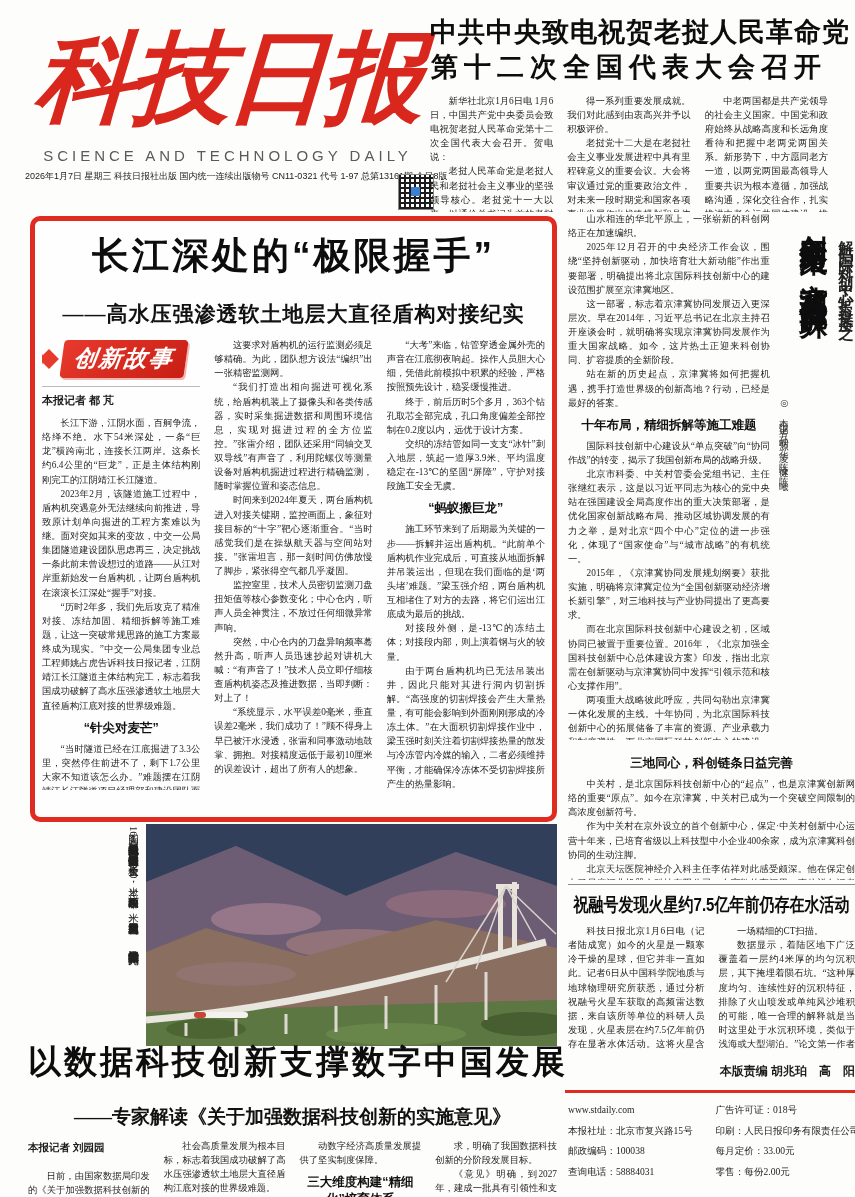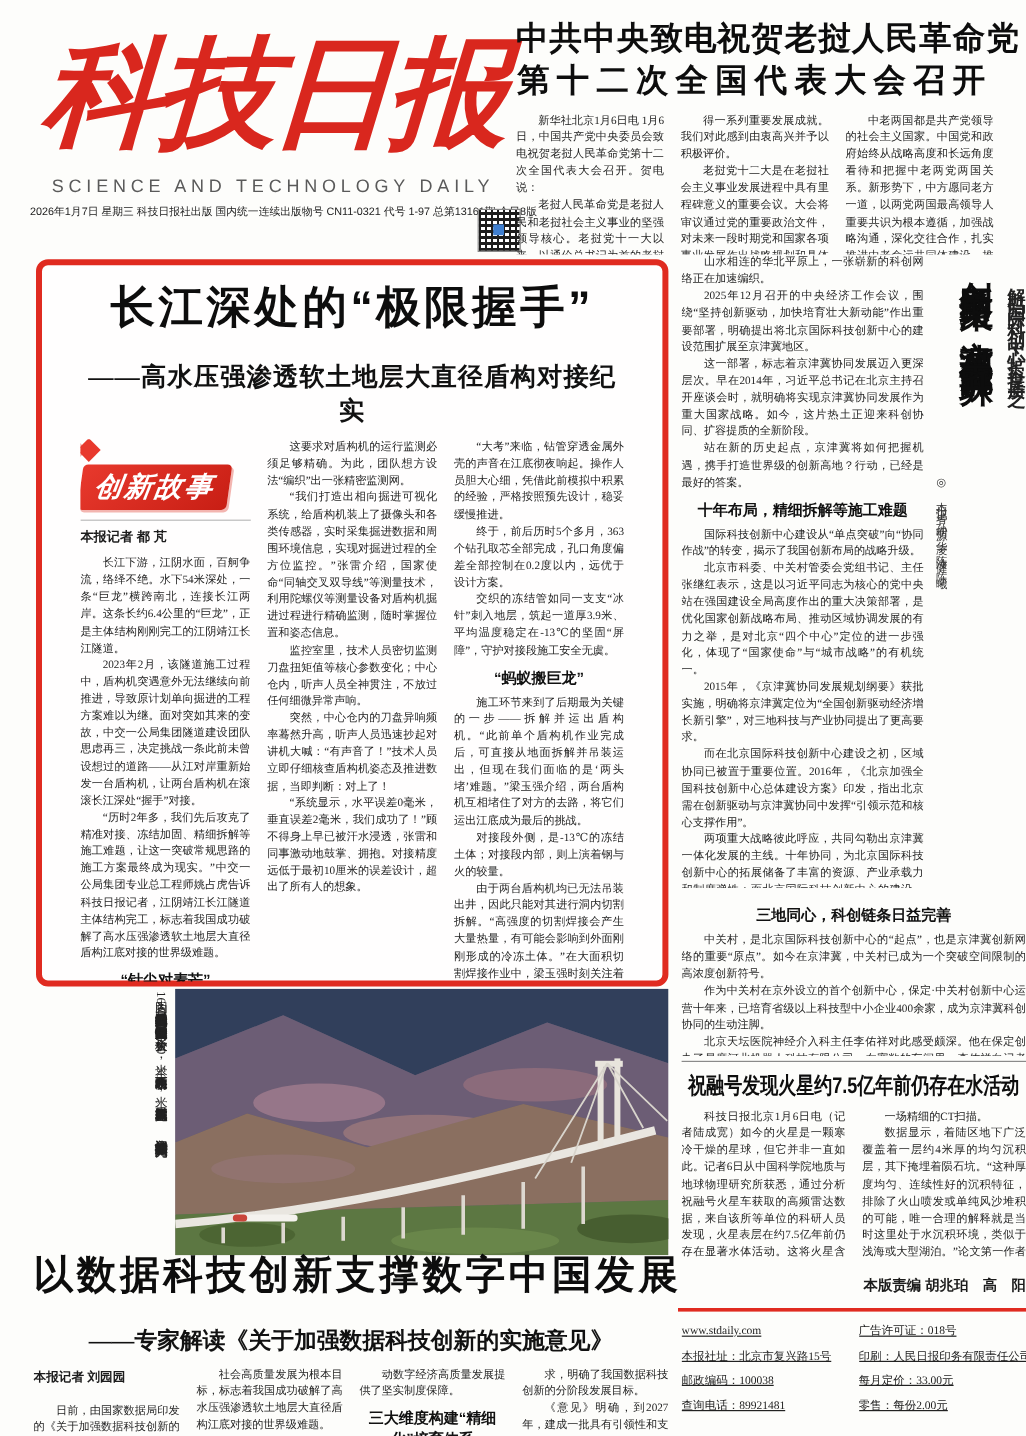--- a/index.html
+++ b/index.html
@@ -28,21 +28,21 @@
                  font-size:10.5px;margin:2px 0 14px;text-indent:0;}
   
   .top-article{position:absolute;left:430px;top:16px;width:398px;}
   .top-headline{font-family:"Liberation Sans","DejaVu Sans",sans-serif;font-weight:900;color:#0d0d0d;
                 text-align:center;white-space:nowrap;}
   .top-headline .l1{font-size:27px;letter-spacing:1px;line-height:1.25;}
   .top-headline .l2{font-size:27px;letter-spacing:6px;line-height:1.3;}
   .top-article .cols{margin-top:9px;height:118px;}
   
   .feature{position:absolute;left:30px;top:216px;width:527px;height:606px;box-sizing:border-box;
-           border:5px solid #e02b20;border-radius:10px;background:#fffefe;padding:10px 32px;}
+           border:5px solid #e02b20;border-radius:10px;background:#fffefe;padding:10px 7px;}
   .feature-title{font-family:"Liberation Sans","DejaVu Sans",sans-serif;font-weight:900;font-size:37px;
                  letter-spacing:3px;text-align:center;color:#0d0d0d;white-space:nowrap;}
   .feature-subtitle{font-weight:bold;font-size:21px;text-align:center;margin-top:19px;letter-spacing:1px;color:#111;}
   .feature .cols{margin-top:10px;height:452px;gap:14px;}
   .badge-wrap{margin:2px 0 4px;border-bottom:1px solid #bbb;padding-bottom:8px;}
   .badge{display:inline-block;background:linear-gradient(135deg,#e8392d,#c81e14);color:#fff;
          font-family:"Liberation Sans","DejaVu Sans",sans-serif;font-weight:900;font-style:italic;
          font-size:23px;letter-spacing:2px;padding:3px 12px 4px;transform:skewX(-8deg);border-radius:4px;
          box-shadow:2px 2px 0 #f3b5b0;}
   .badge-deco{display:inline-block;width:14px;height:14px;background:#e8392d;transform:rotate(45deg);
@@ -69,21 +69,21 @@
   .rule{position:absolute;left:568px;top:884px;width:287px;height:1px;background:#8a8a8a;}
   .mars{position:absolute;left:568px;top:893px;width:287px;}
   .mars-title{font-family:"Liberation Sans","DejaVu Sans",sans-serif;font-weight:900;font-size:15px;
               letter-spacing:0px;text-align:center;white-space:nowrap;transform:scaleY(1.25);
               transform-origin:top;color:#0d0d0d;}
   .mars .cols{margin-top:12px;height:128px;}
   .page-editor{position:absolute;left:568px;top:1063px;width:287px;text-align:right;
                font-family:"Liberation Sans","DejaVu Sans",sans-serif;font-weight:bold;font-size:12px;}
   .red-rule{position:absolute;left:565px;top:1090px;width:290px;height:3px;background:#e02b20;}
   .footer-info{position:absolute;left:568px;top:1100px;width:287px;display:flex;gap:8px;
-               font-size:9.6px;color:#222;text-decoration:underline;}
+               font-size:9.6px;color:#222;}
   .footer-info>div{flex:1;min-width:0;}
   .footer-line{line-height:2.15;white-space:nowrap;overflow:hidden;}
   
   .data-article{position:absolute;left:28px;top:1040px;width:529px;}
   .data-title{font-family:"Liberation Sans","DejaVu Sans",sans-serif;font-weight:900;font-size:33px;
               letter-spacing:3px;text-align:center;white-space:nowrap;color:#0d0d0d;}
   .data-subtitle{font-weight:bold;font-size:19px;text-align:center;margin-top:19px;color:#111;}
   .data-article .cols{margin-top:9px;height:92px;}
 </style>
 </head>
@@ -130,21 +130,22 @@
         <div>
             <p class="para">长江下游，江阴水面，百舸争流，络绎不绝。水下54米深处，一条“巨龙”横跨南北，连接长江两岸。这条长约6.4公里的“巨龙”，正是主体结构刚刚完工的江阴靖江长江隧道。</p>
             <p class="para">2023年2月，该隧道施工过程中，盾构机突遇意外无法继续向前推进，导致原计划单向掘进的工程方案难以为继。面对突如其来的变故，中交一公局集团隧道建设团队思虑再三，决定挑战一条此前未曾设想过的道路——从江对岸重新始发一台盾构机，让两台盾构机在滚滚长江深处“握手”对接。</p>
             <p class="para">“历时2年多，我们先后攻克了精准对接、冻结加固、精细拆解等施工难题，让这一突破常规思路的施工方案最终成为现实。”中交一公局集团专业总工程师姚占虎告诉科技日报记者，江阴靖江长江隧道主体结构完工，标志着我国成功破解了高水压强渗透软土地层大直径盾构江底对接的世界级难题。</p>
             <div class="subhead">“针尖对麦芒”</div>
             <p class="para">“当时隧道已经在江底掘进了3.3公里，突然停住前进不了，剩下1.7公里大家不知道该怎么办。”难题摆在江阴靖江长江隧道项目经理部和建设团队面前。</p>
           </div>
       </div>
       <div>
           <p class="para">这要求对盾构机的运行监测必须足够精确。为此，团队想方设法“编织”出一张精密监测网。</p>
-          <p class="para">“我们打造出相向掘进可视化系统，给盾构机装上了摄像头和各类传感器，实时采集掘进数据和周围环境信息，实现对掘进过程的全方位监控。”张雷介绍，国家使命“同轴交叉双导线”等测量技术，利用陀螺仪等测量设备对盾构机掘进过程进行精确监测，随时掌握位置和姿态信息。</p>
+          <p class="para">“我们打造出相向掘进可视化系统，给盾构机装上了摄像头和各类传感器，实时采集掘进数据和周围环境信息，实现对掘进过程的全方位监控。”张雷介绍，团队还采用“同轴交叉双导线”有声音了，利用陀螺仪等测量设备对盾构机掘进过程进行精确监测，随时掌握位置和姿态信息。</p>
+          <p class="para">时间来到2024年夏天，两台盾构机进入对接关键期，监控画面上，象征对接目标的“十字”靶心逐渐重合。“当时感觉我们是在操纵航天器与空间站对接。”张雷坦言，那一刻时间仿佛放慢了脚步，紧张得空气都几乎凝固。</p>
           <p class="para">监控室里，技术人员密切监测刀盘扭矩值等核心参数变化；中心仓内，听声人员全神贯注，不放过任何细微异常声响。</p>
           <p class="para">突然，中心仓内的刀盘异响频率蓦然升高，听声人员迅速抄起对讲机大喊：“有声音了！”技术人员立即仔细核查盾构机姿态及推进数据，当即判断：对上了！</p>
           <p class="para">“系统显示，水平误差0毫米，垂直误差2毫米，我们成功了！”顾不得身上早已被汗水浸透，张雷和同事激动地鼓掌、拥抱。对接精度远低于最初10厘米的误差设计，超出了所有人的想象。</p>
         </div>
       <div>
           <p class="para">“大考”来临，钻管穿透金属外壳的声音在江底彻夜响起。操作人员胆大心细，凭借此前模拟中积累的经验，严格按照预先设计，稳妥缓慢推进。</p>
           <p class="para">终于，前后历时5个多月，363个钻孔取芯全部完成，孔口角度偏差全部控制在0.2度以内，远优于设计方案。</p>
           <p class="para">交织的冻结管如同一支支“冰针”刺入地层，筑起一道厚3.9米、平均温度稳定在-13℃的坚固“屏障”，守护对接段施工安全无虞。</p>
           <div class="subhead">“蚂蚁搬巨龙”</div>
           <p class="para">施工环节来到了后期最为关键的一步——拆解并运出盾构机。“此前单个盾构机作业完成后，可直接从地面拆解并吊装运出，但现在我们面临的是‘两头堵’难题。”梁玉强介绍，两台盾构机互相堵住了对方的去路，将它们运出江底成为最后的挑战。</p>
@@ -237,21 +238,21 @@
     <span>胡兆珀　高　阳</span>
   </div>
 
   <div class="red-rule"></div>
 
   <div class="footer-info">
     <div>
         <div class="footer-line">www.stdaily.com</div>
         <div class="footer-line">本报社址：北京市复兴路15号</div>
         <div class="footer-line">邮政编码：100038</div>
-        <div class="footer-line">查询电话：89921481</div>
+        <div class="footer-line">查询电话：58884031</div>
       </div>
     <div>
         <div class="footer-line">广告许可证：018号</div>
         <div class="footer-line">印刷：人民日报印务有限责任公司</div>
         <div class="footer-line">每月定价：33.00元</div>
         <div class="footer-line">零售：每份2.00元</div>
       </div>
   </div>
 
   <div class="data-article">

